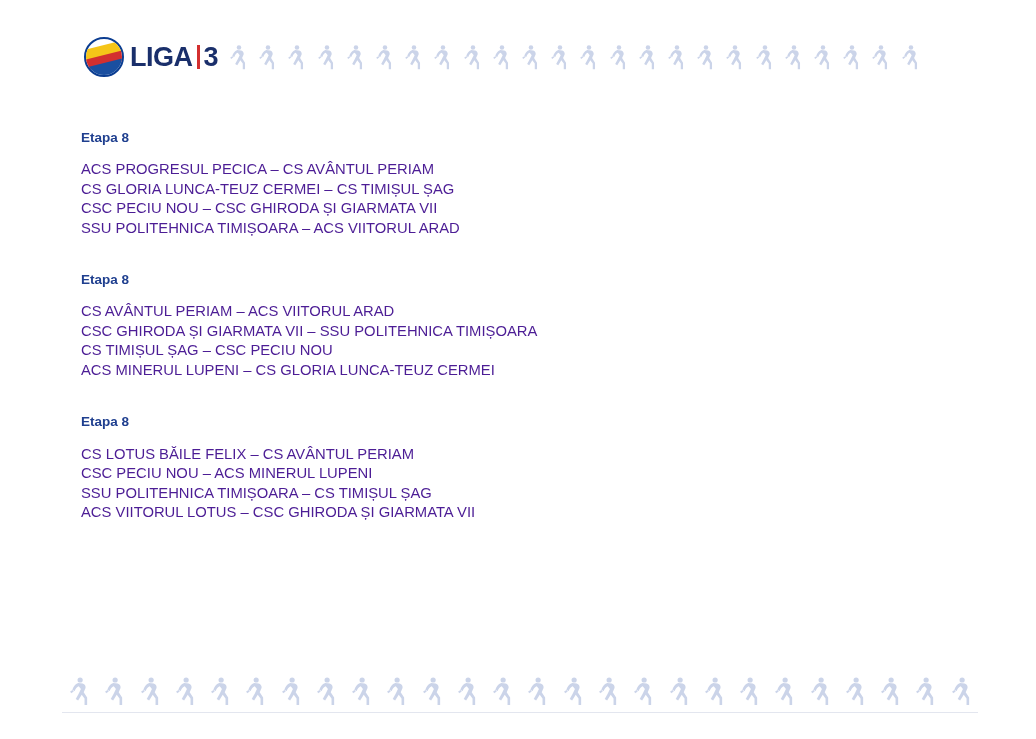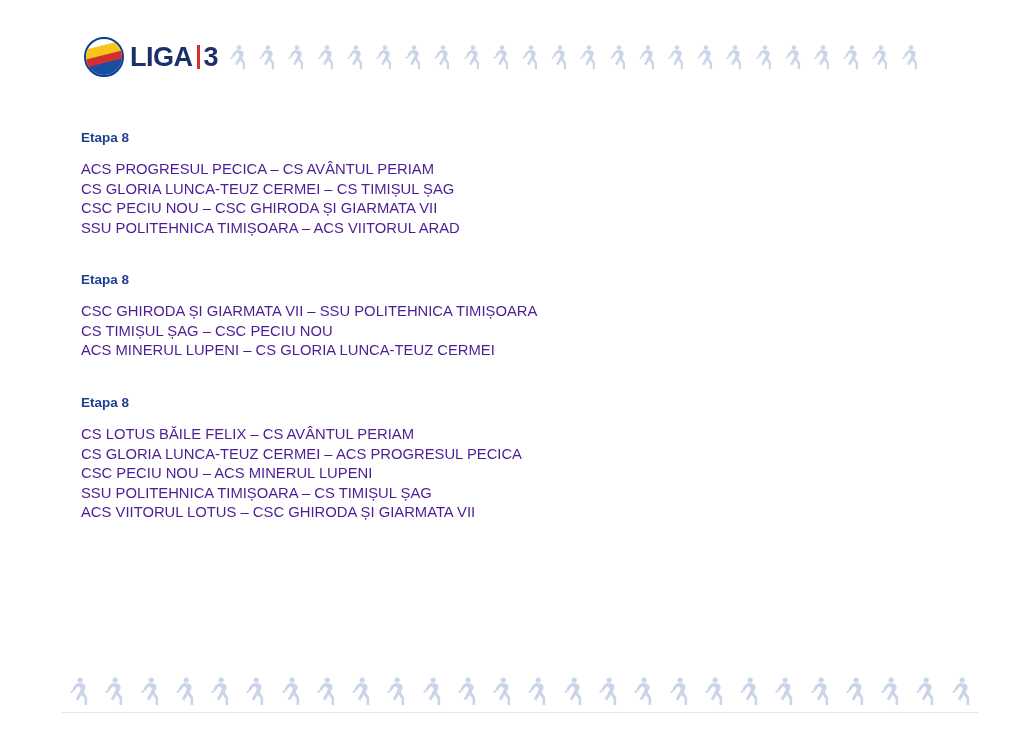--- a/index.html
+++ b/index.html
@@ -348,29 +348,29 @@
     <div class="round" style="margin-bottom:34px;">
       <div class="round-title">Etapa 8</div>
       <div class="match">ACS PROGRESUL PECICA – CS AVÂNTUL PERIAM</div>
       <div class="match">CS GLORIA LUNCA-TEUZ CERMEI – CS TIMIȘUL ȘAG</div>
       <div class="match">CSC PECIU NOU – CSC GHIRODA ȘI GIARMATA VII</div>
       <div class="match">SSU POLITEHNICA TIMIȘOARA – ACS VIITORUL ARAD</div>
     </div>
 
     <div class="round" style="margin-bottom:34px;">
       <div class="round-title">Etapa 8</div>
+      <div class="match">CS AVÂNTUL PERIAM – ACS VIITORUL ARAD</div>
       <div class="match">CSC GHIRODA ȘI GIARMATA VII – SSU POLITEHNICA TIMIȘOARA</div>
       <div class="match">CS TIMIȘUL ȘAG – CSC PECIU NOU</div>
       <div class="match">ACS MINERUL LUPENI – CS GLORIA LUNCA-TEUZ CERMEI</div>
     </div>
 
     <div class="round">
       <div class="round-title">Etapa 8</div>
       <div class="match">CS LOTUS BĂILE FELIX – CS AVÂNTUL PERIAM</div>
-      <div class="match">CS GLORIA LUNCA-TEUZ CERMEI – ACS PROGRESUL PECICA</div>
       <div class="match">CSC PECIU NOU – ACS MINERUL LUPENI</div>
       <div class="match">SSU POLITEHNICA TIMIȘOARA – CS TIMIȘUL ȘAG</div>
       <div class="match">ACS VIITORUL LOTUS – CSC GHIRODA ȘI GIARMATA VII</div>
     </div>
 
   </div>
 
   <div class="strip strip-bottom">
     <svg class="player" viewBox="0 0 20 30" preserveAspectRatio="xMidYMax meet">
         <g fill="#c9d2e8">

